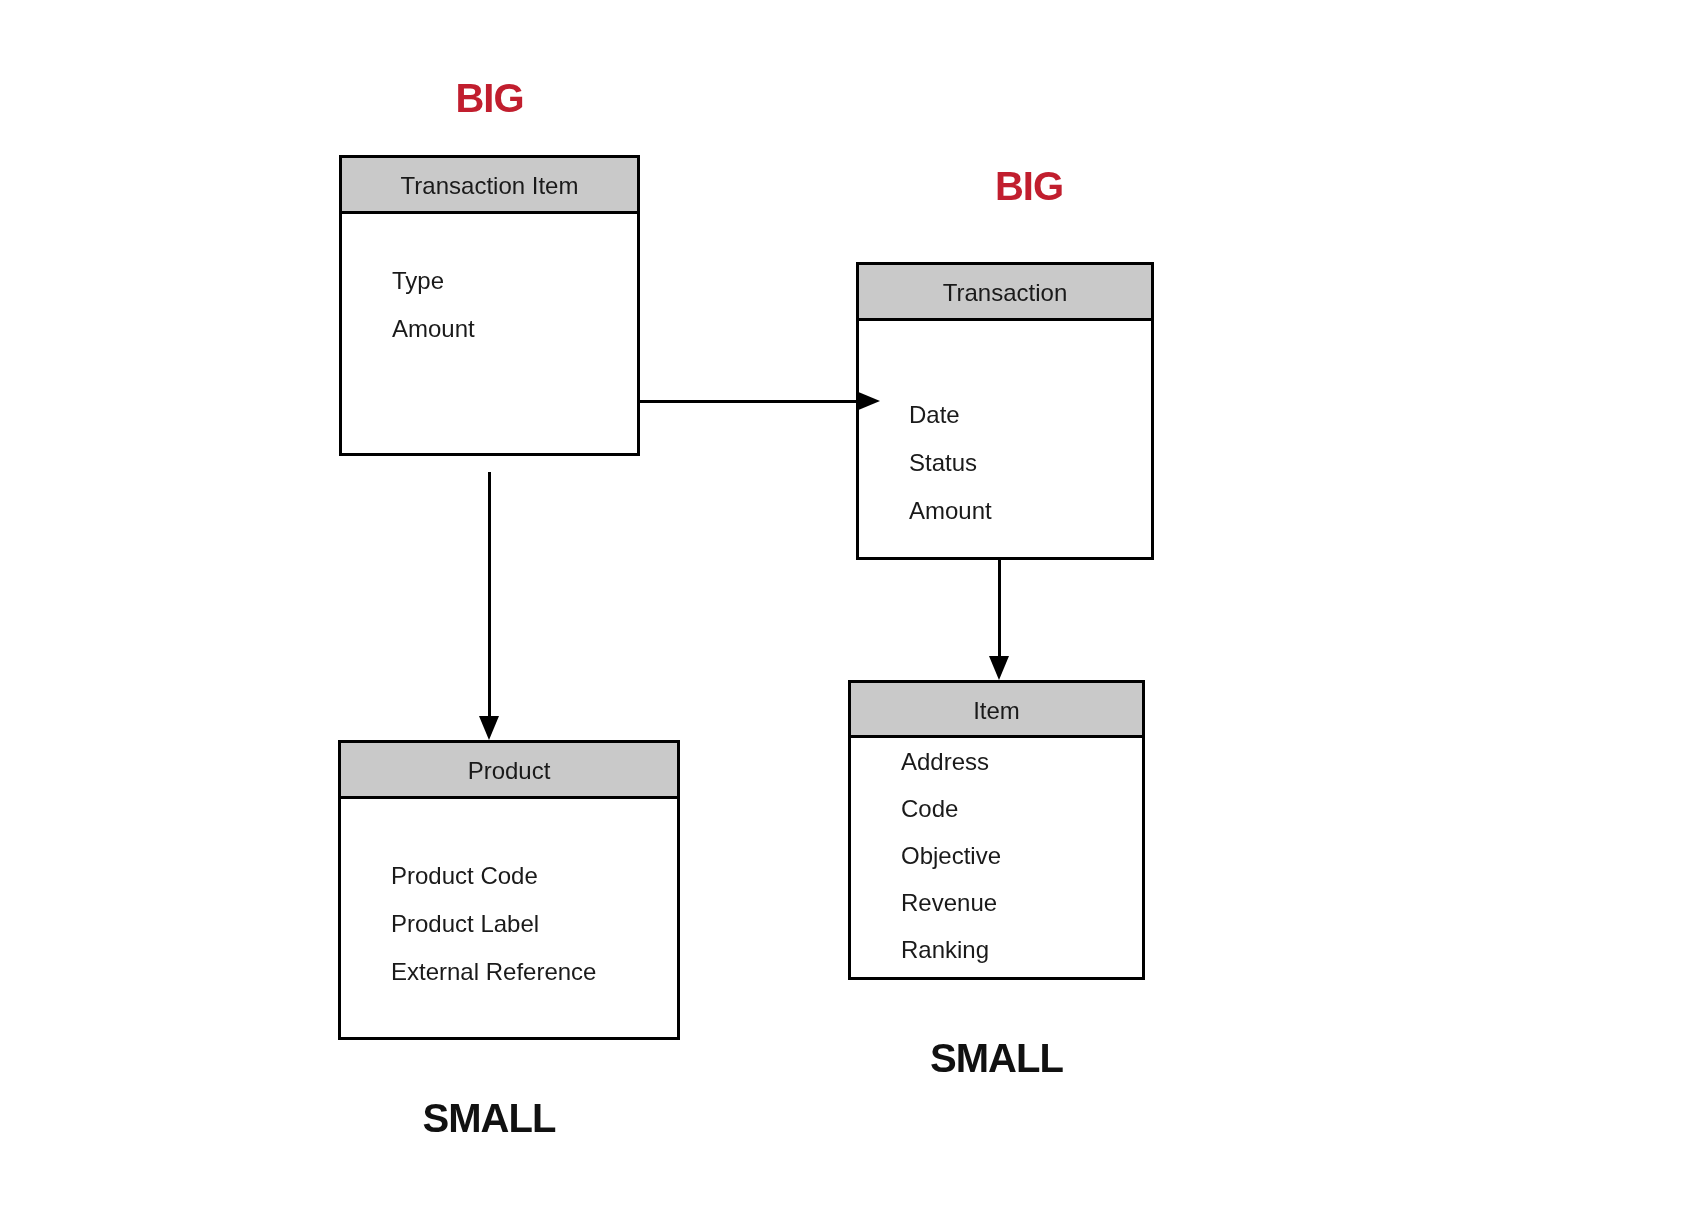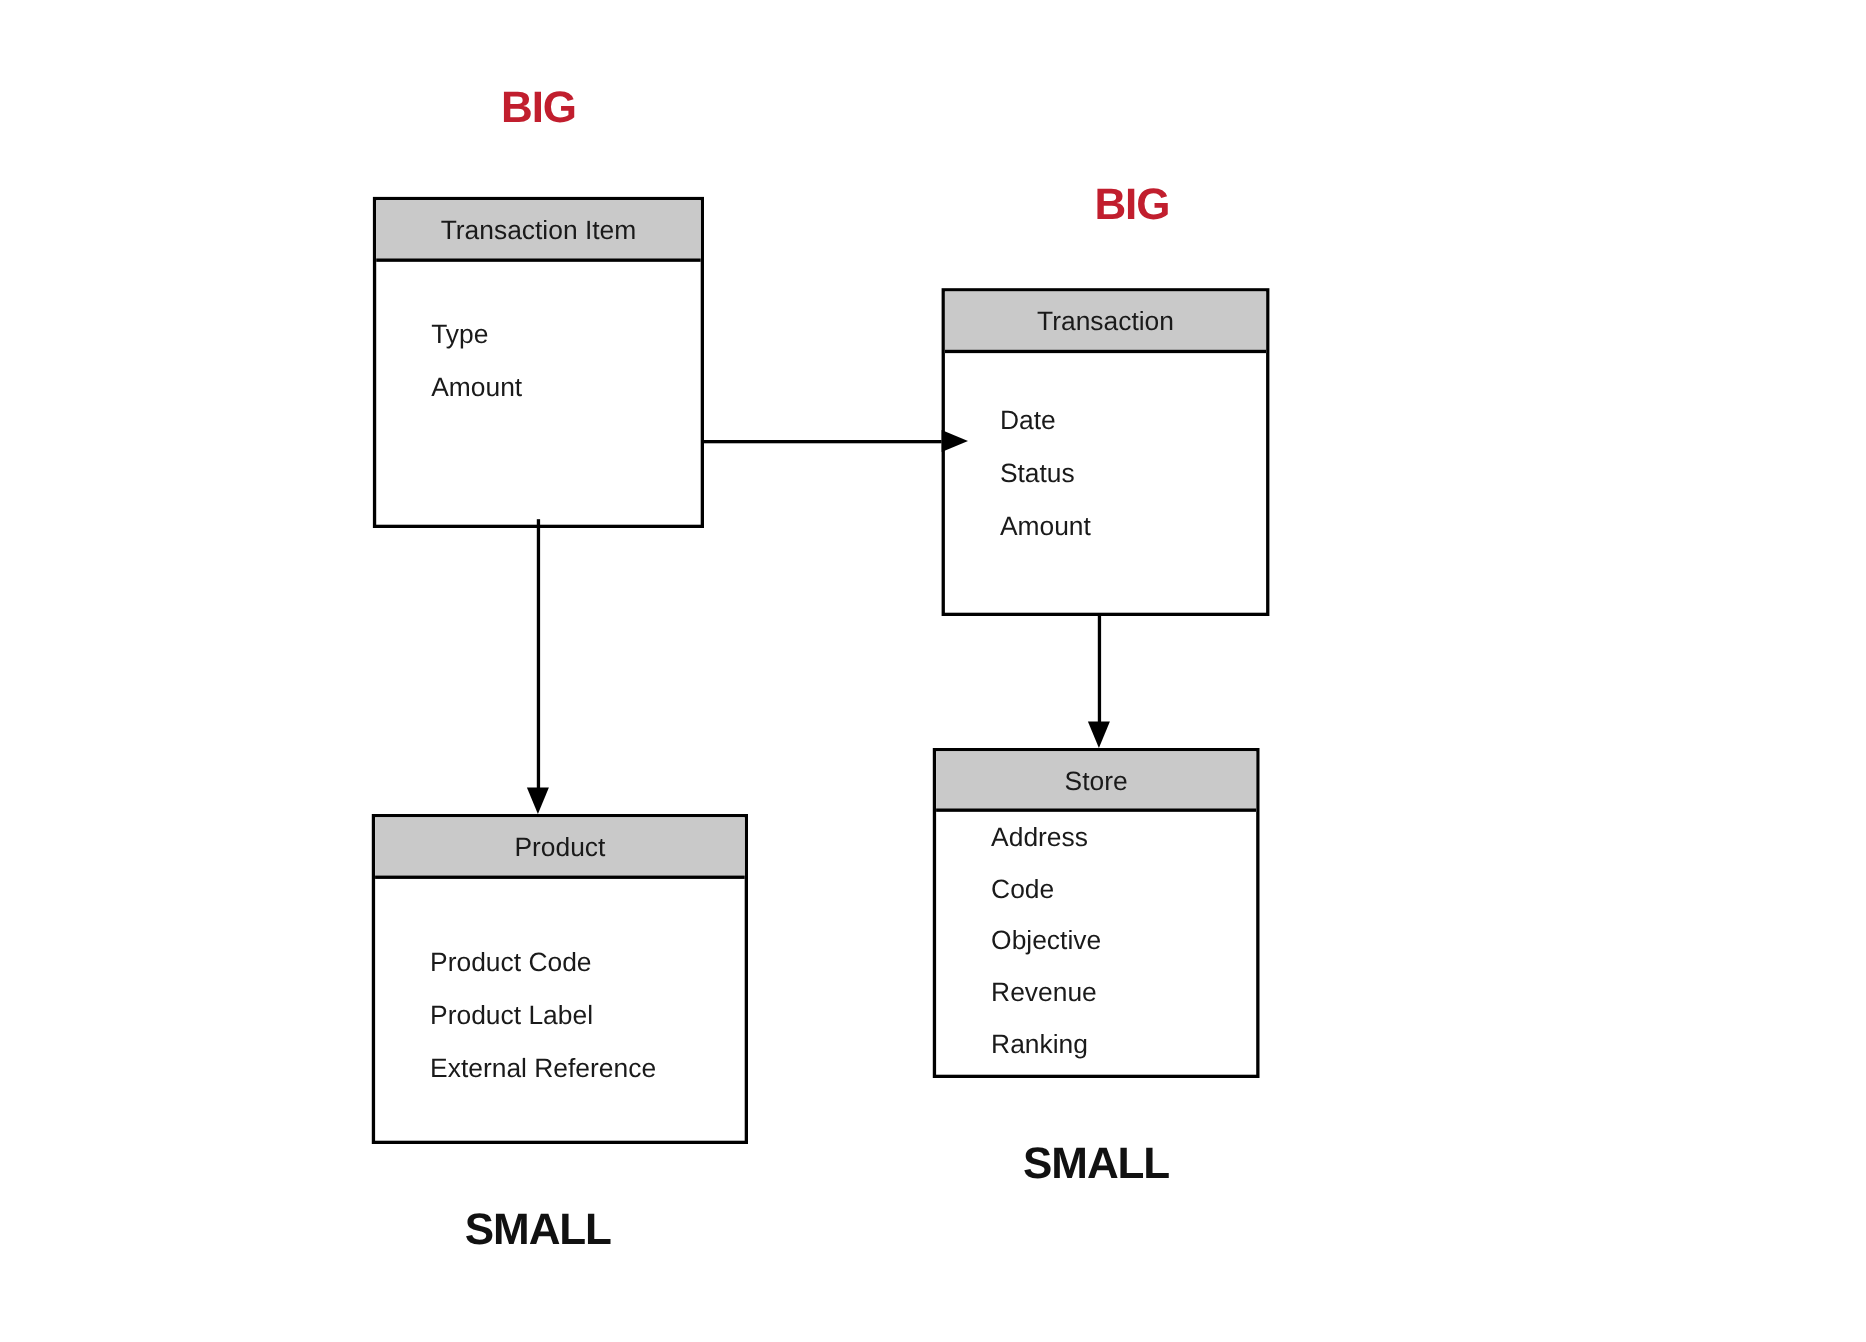--- a/index.html
+++ b/index.html
@@ -44,27 +44,27 @@
     margin-left: 40px;
   }
   .field {
     height: 48px;
     font-size: 24px;
     color: #1a1a1a;
     line-height: 30px;
     white-space: nowrap;
   }
 
-  #entity-transaction-item { left: 339px; top: 179px; width: 301px; height: 301px; }
+  #entity-transaction-item { left: 339px; top: 155px; width: 301px; height: 301px; }
   #entity-transaction      { left: 856px; top: 262px; width: 298px; height: 298px; }
   #entity-product          { left: 338px; top: 740px; width: 342px; height: 300px; }
   #entity-store            { left: 848px; top: 680px; width: 297px; height: 300px; }
 
   #entity-transaction-item .entity-body { padding-top: 52px; }
-  #entity-transaction      .entity-body { padding-top: 47px; }
+  #entity-transaction      .entity-body { padding-top: 79px; }
   #entity-product          .entity-body { padding-top: 62px; }
   #entity-store .entity-header { height: 55px; line-height: 55px; }
   #entity-store .entity-body   { padding-top: 9px; }
   #entity-store .field         { height: 47px; }
 
   
   .annotation {
     position: absolute;
     font-weight: bold;
     font-size: 40px;
@@ -141,21 +141,21 @@
   <div class="entity" id="entity-product">
     <div class="entity-header">Product</div>
     <div class="entity-body">
         <div class="field">Product Code</div>
         <div class="field">Product Label</div>
         <div class="field">External Reference</div>
       </div>
   </div>
 
   <div class="entity" id="entity-store">
-    <div class="entity-header">Store</div>
+    <div class="entity-header">Item</div>
     <div class="entity-body">
         <div class="field">Address</div>
         <div class="field">Code</div>
         <div class="field">Objective</div>
         <div class="field">Revenue</div>
         <div class="field">Ranking</div>
       </div>
   </div>
 
   <div>

